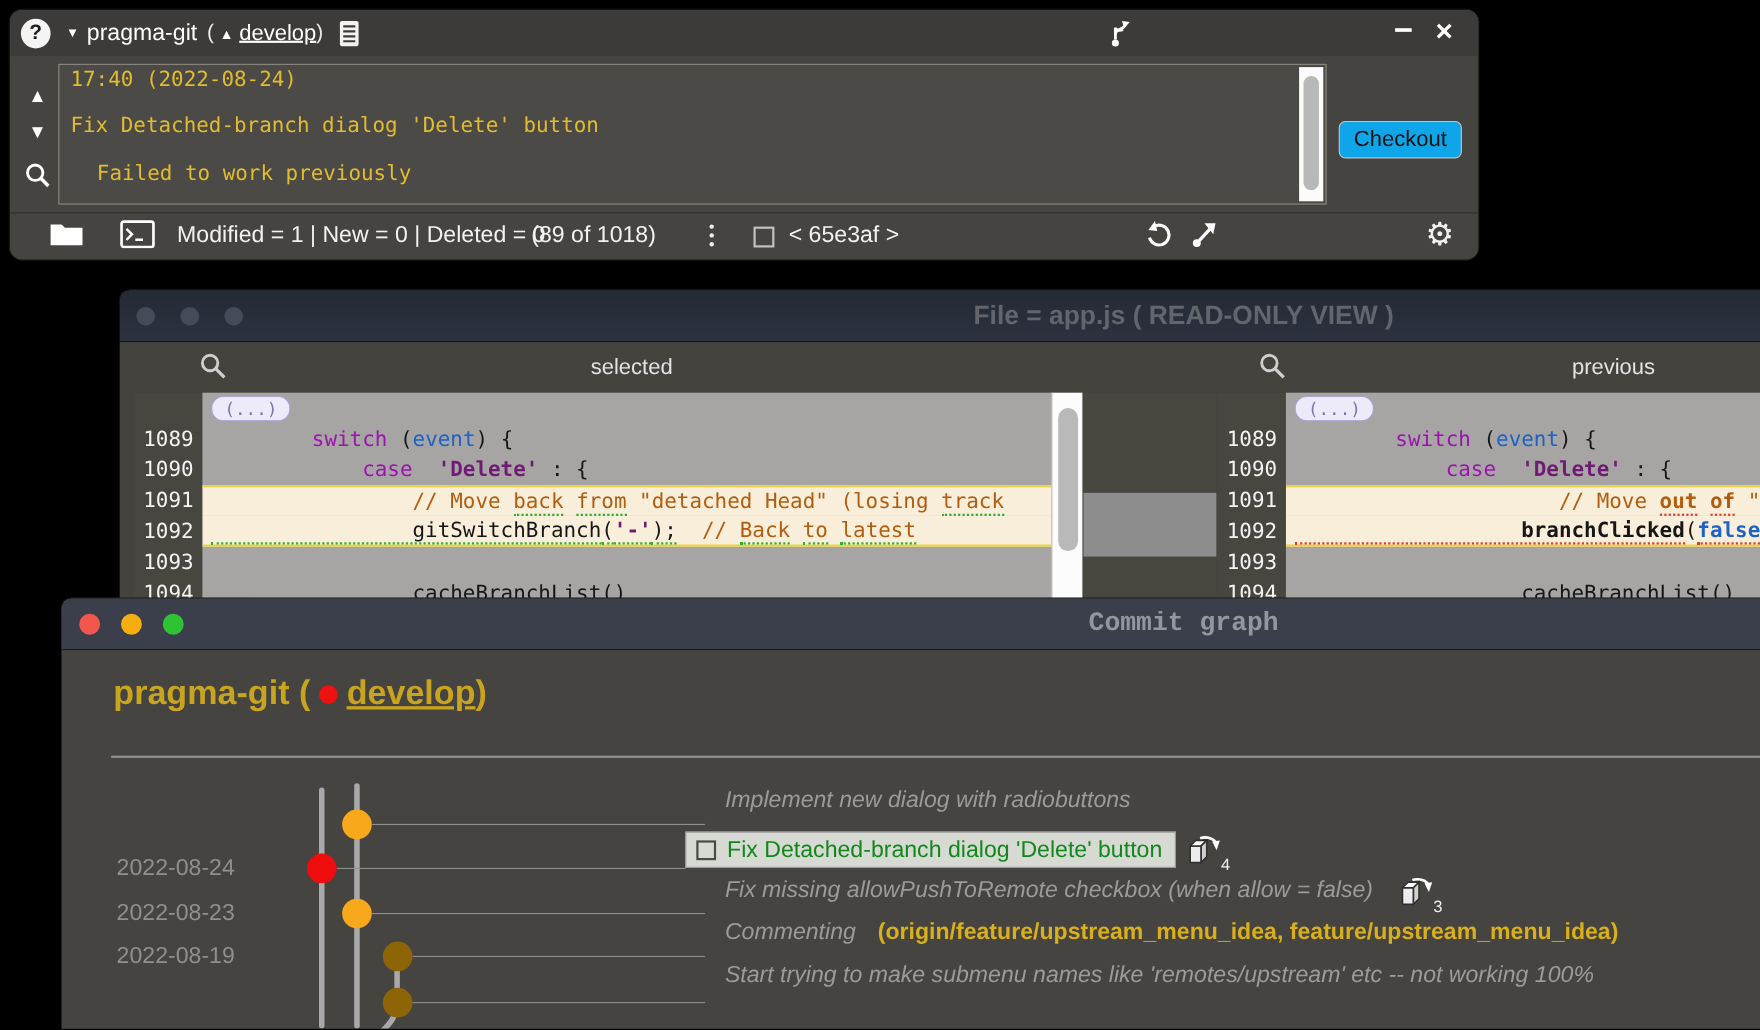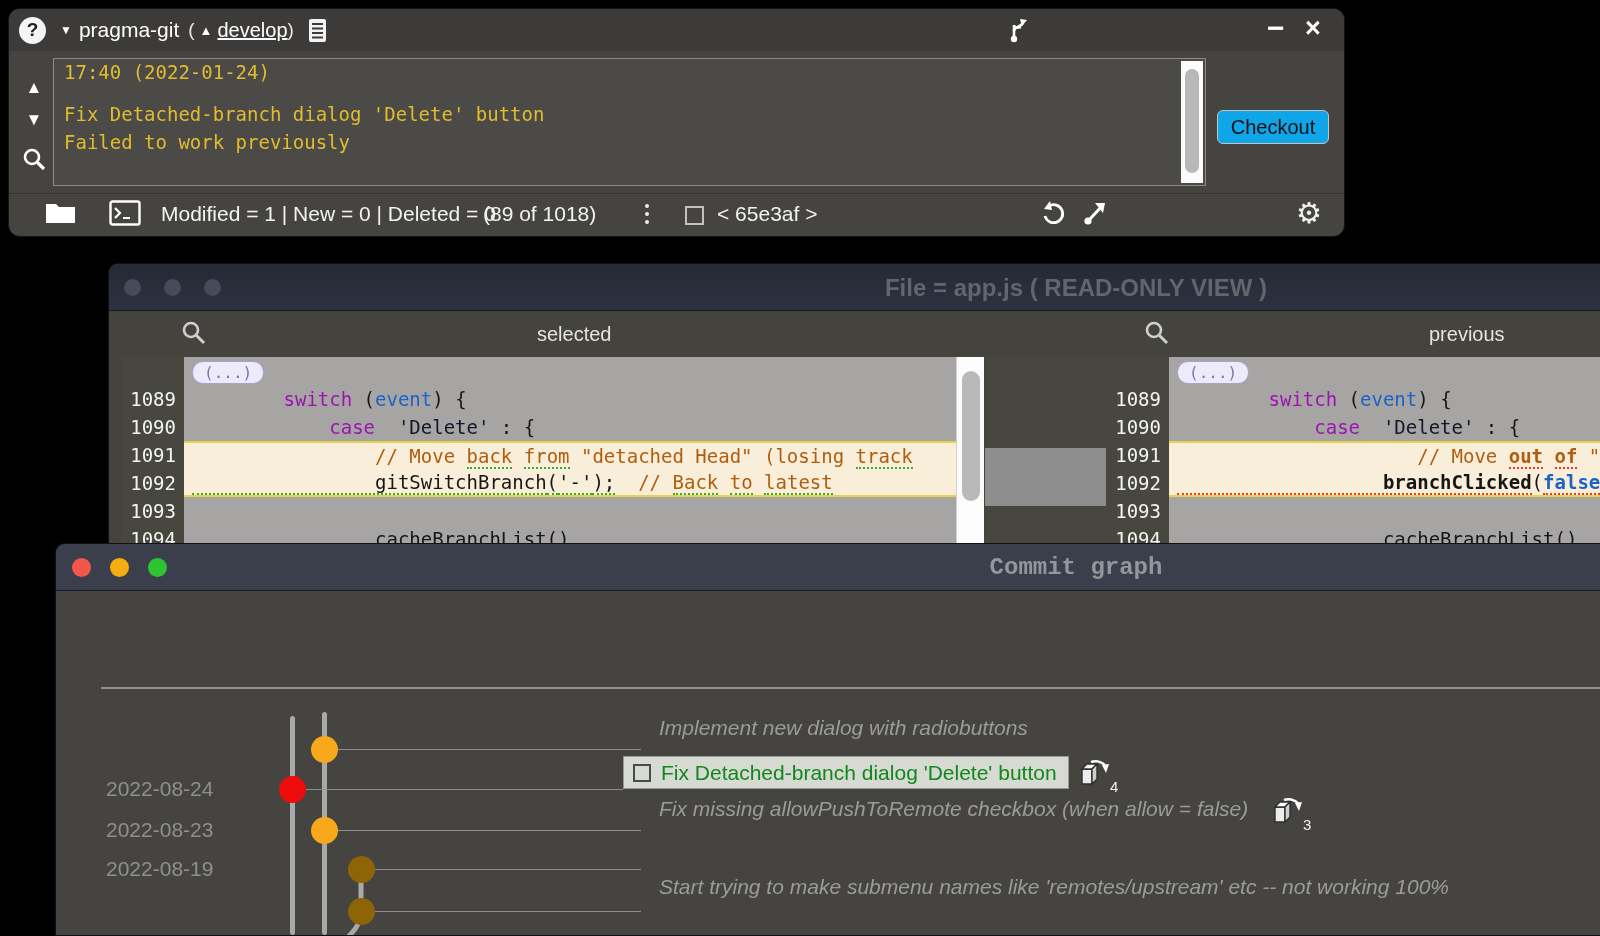--- a/index.html
+++ b/index.html
@@ -60,21 +60,21 @@
   .num { height:28px; line-height:28px; text-align:right; padding-right:8px;
          font-family:"DejaVu Sans Mono", monospace; font-size:19px; color:#f3f3f3; }
   .crow { height:28px; line-height:28px; white-space:pre; padding-left:8px;
           font-family:"DejaVu Sans Mono", monospace; font-size:19px; color:#161616; }
   .crow.hl { background:#f8eeda; }
   .crow.hl-top { border-top:2px solid #e7d24b; line-height:26px; }
   .crow.hl-bot { border-bottom:2px solid #e7d24b; line-height:26px; }
   .pill { display:inline-block; margin-top:2px; padding:0 11px; height:23px; line-height:21px;
           background:#edebfa; border:1.5px solid #a8a1d3; border-radius:11px;
           color:#7b76a8; font-size:16px; }
-  .kw { color:#9c13b0; } .idb { color:#1d62c6; } .strr { color:#0f172a; } .cmt { color:#b25d0e; }
+  .kw { color:#9c13b0; } .idb { color:#1d62c6; } .strr { color:#701a75;font-weight:bold; } .cmt { color:#b25d0e; }
   .sqg { border-bottom:2px dotted #2fae2f; } .sqr { border-bottom:2px dotted #e23b2e;font-weight:bold; }
   .vscroll { position:absolute; top:0; bottom:0; width:28px; background:#fcfcfc; border-left:1px solid #d0d0d0; }
   .vthumb { position:absolute; left:5px; width:18px; background:#b9b9b9; border-radius:9px; }
   .mid-gap { position:absolute; left:876px; width:121px; top:0; bottom:0; background:#47463f; }
   .mid-block { position:absolute; left:0; right:0; top:91px; height:58px; background:#8d8d8d; }
 
   
   .win3 { position:absolute; left:55px; top:543px; width:1545px; height:393px;
           background:#454440; border-radius:10px 0 0 0; border:1px solid #101218; border-right:none; overflow:hidden; }
   .win3-titlebar { position:absolute; left:0; top:0; right:0; height:47px; background:#3a3f4b;
@@ -137,23 +137,23 @@
     <div class="msg-nav" style="top:69px; font-size:17px;">▲</div>
     <div class="msg-nav" style="top:101px; font-size:17px;">▼</div>
     <div class="msg-nav" style="top:138px;">
       <svg width="25" height="25" viewBox="0 0 25 25" style="margin:0 auto">
           <circle cx="10" cy="10" r="7" stroke="#fff" stroke-width="2.6" fill="none"></circle>
           <line x1="15.5" y1="15.5" x2="22" y2="22" stroke="#fff" stroke-width="3.2"></line>
         </svg>
     </div>
 
     <div class="msg-box">
-      <div class="msg-line" style="top:2px;">17:40 (2022-01-24)</div>
+      <div class="msg-line" style="top:2px;">17:40 (2022-08-24)</div>
       <div class="msg-line" style="top:44px;">Fix Detached-branch dialog 'Delete' button</div>
-      <div class="msg-line" style="top:72px;">Failed to work previously</div>
+      <div class="msg-line" style="top:88px;margin-left:24px;">Failed to work previously</div>
       <div class="msg-scroll">
         <div class="msg-thumb"></div>
       </div>
     </div>
 
     <div class="checkout-btn">Checkout</div>
 
     <div class="statusbar">
       <span class="st-item" style="left:36px; top:6px;">
         <svg width="31" height="25" viewBox="0 0 31 25">
@@ -270,20 +270,23 @@
   </div>
 
   <div class="win3">
     <div class="win3-titlebar">
       <span class="tl-dot" style="left:16px; top:14px; width:19px; height:19px; background:#f2564d;"></span>
       <span class="tl-dot" style="left:54px; top:14px; width:19px; height:19px; background:#f5ad0f;"></span>
       <span class="tl-dot" style="left:92px; top:14px; width:19px; height:19px; background:#2ec332;"></span>
       <span class="win3-title">Commit graph</span>
     </div>
 
+    <div class="repo-heading">
+      <span>pragma-git (</span><span class="head-dot"></span><span class="head-branch">develop</span><span>)</span>
+    </div>
     <div class="hsep"></div>
 
     <div class="gdate" style="top:233px;">2022-08-24</div>
     <div class="gdate" style="top:274px;">2022-08-23</div>
     <div class="gdate" style="top:313px;">2022-08-19</div>
 
     <div class="lane" style="left:234px; top:172px; bottom:0;"></div>
     <div class="lane" style="left:266px; top:168px; bottom:0;"></div>
     <svg style="position:absolute; left:230px; top:155px;" width="160" height="238">
       <path d="M75 170 L75 205 C75 225 70 230 62 238" stroke="#a9a9a9" stroke-width="5" fill="none" stroke-linecap="round"></path>
@@ -323,17 +326,21 @@
       <svg width="34" height="32" viewBox="0 0 34 32">
           <path d="M13 6 A11 8 0 0 1 28 11" stroke="#fff" stroke-width="2.4" fill="none"></path>
           <polygon points="24,9 31,8 28,17" fill="#fff"></polygon>
           <polygon points="4,13 14,13 14,28 4,28" fill="#ececec" stroke="#2e2e2e" stroke-width="1.4"></polygon>
           <polygon points="4,13 9,8 19,8 14,13" fill="#fdfdfd" stroke="#2e2e2e" stroke-width="1.4"></polygon>
           <polygon points="14,13 19,8 19,23 14,28" fill="#cfcfcf" stroke="#2e2e2e" stroke-width="1.4"></polygon>
         </svg>
     </span>
     <span class="cube-n" style="left:1247px; top:272px;">3</span>
 
+    <div class="gmsg" style="top:292px;">
+      <span>Commenting</span>
+      <span class="gold" style="margin-left:14px;">(origin/feature/upstream_menu_idea, feature/upstream_menu_idea)</span>
+    </div>
 
     <div class="gmsg" style="top:331px;">Start trying to make submenu names like 'remotes/upstream' etc -- not working 100%</div>
   </div>
 
 </div>
 
 </body></html>

